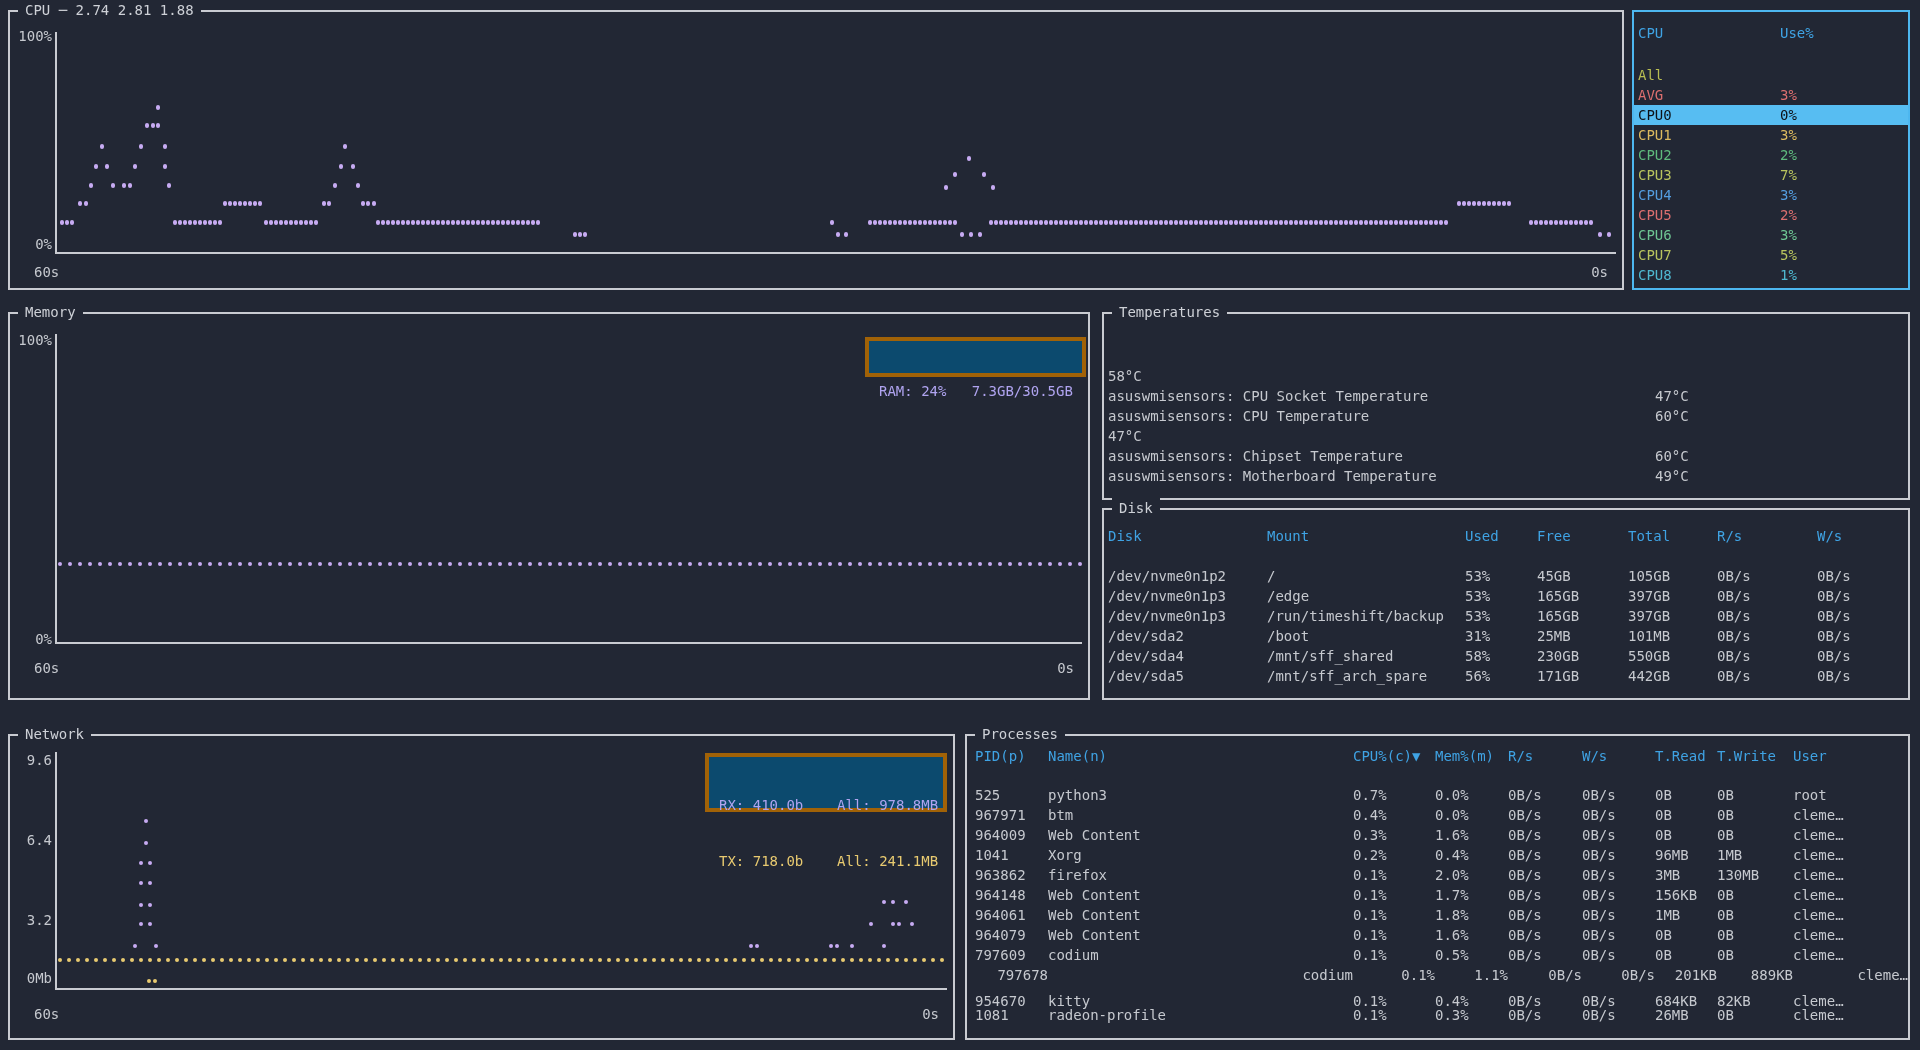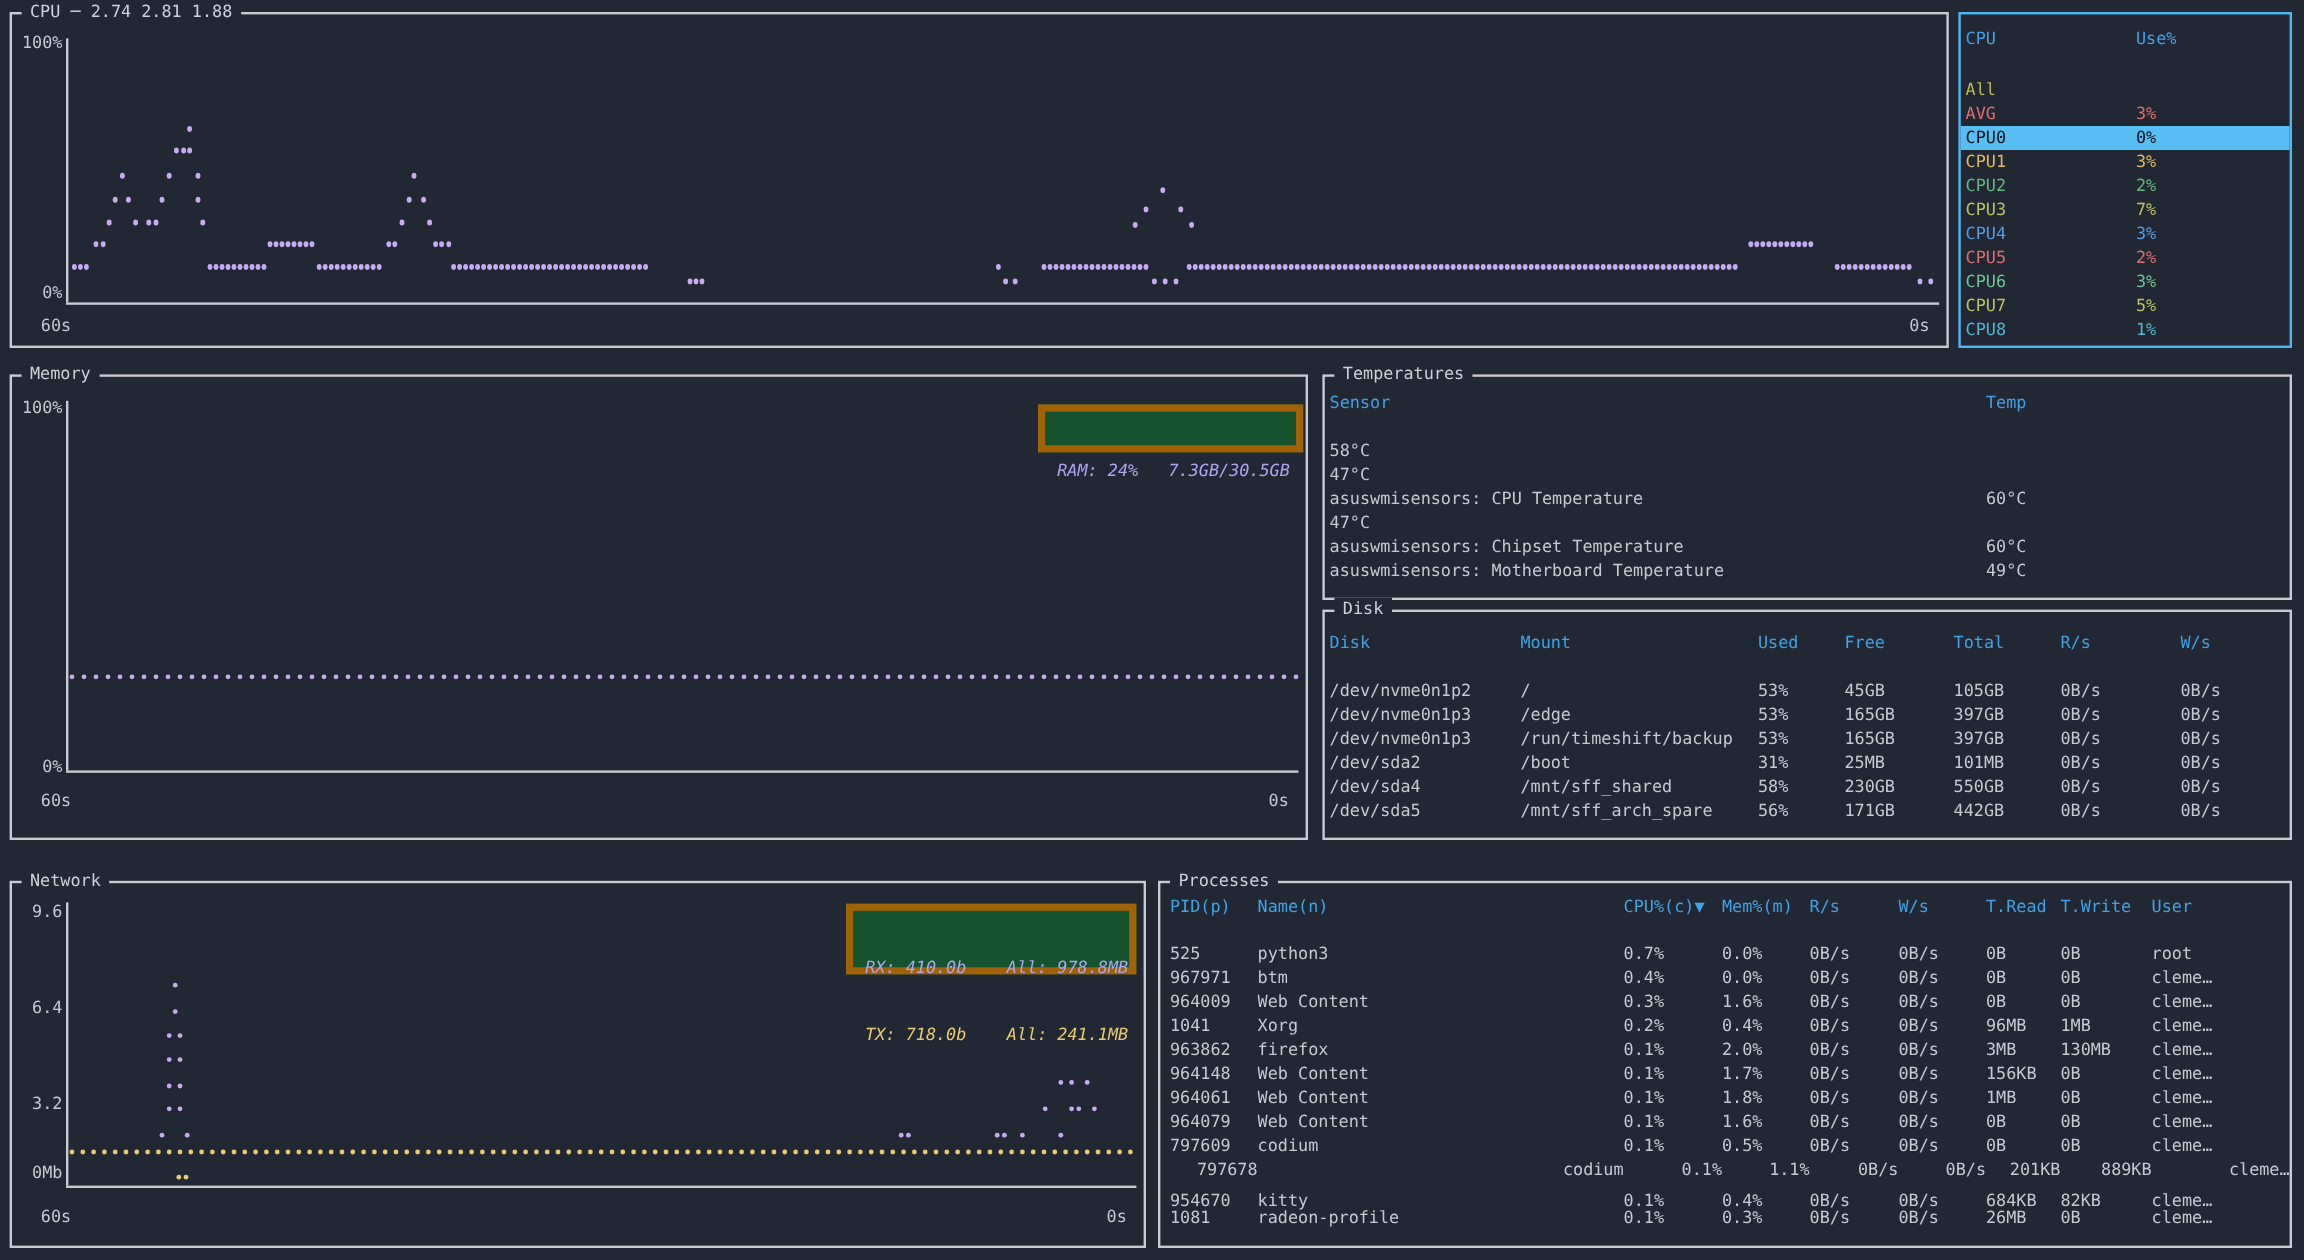--- a/index.html
+++ b/index.html
@@ -13,22 +13,22 @@
     position:absolute; top:-12px; left:8px; padding:0 7px; background:#222734;
     color:#ced1d7; white-space:pre; height:20px; line-height:20px; z-index:3;
   }
   .ylab { position:absolute; left:2px; width:40px; text-align:right; height:20px; line-height:20px; color:#c6c9cf; }
   .xlab { position:absolute; height:20px; line-height:20px; color:#c6c9cf; }
   .vline { position:absolute; width:2px; background:#c9cbd1; }
   .hline { position:absolute; height:2px; background:#c9cbd1; }
   .dots { position:absolute; }
   .dot { position:absolute; border-radius:2px; }
   .legend-box {
-    position:absolute; border:6px solid #a16207; background:#14532d; box-sizing:border-box;
-    white-space:pre; z-index:2;font-style:italic;
+    position:absolute; border:4px solid #a16207; background:#0c4a6e; box-sizing:border-box;
+    white-space:pre; z-index:2;
   }
   .legend-line { height:24px; line-height:24px; padding-left:10px; white-space:pre; }
   .lav { color:#b0a4f0; }
   .yel { color:#e8ca70; }
   .trow { position:absolute; left:0; right:0; display:grid; height:20px; line-height:20px; white-space:pre; overflow:hidden; }
   .trow span { overflow:hidden; }
   .thead, .thead span { color:#3fa3e4; }
   .temps-grid { grid-template-columns:547px auto; padding-left:4px; }
   .disk-grid  { grid-template-columns:159px 198px 72px 91px 89px 100px auto; padding-left:4px; }
   .procs-grid { grid-template-columns:73px 305px 82px 73px 74px 73px 62px 76px auto; padding-left:8px; }
@@ -426,27 +426,23 @@
       <div class="dot" style="left: 980px; top: 226px; width: 4px; height: 4px; background: rgb(199, 171, 242);"></div>
       <div class="dot" style="left: 990px; top: 226px; width: 4px; height: 4px; background: rgb(199, 171, 242);"></div>
       <div class="dot" style="left: 1000px; top: 226px; width: 4px; height: 4px; background: rgb(199, 171, 242);"></div>
       <div class="dot" style="left: 1010px; top: 226px; width: 4px; height: 4px; background: rgb(199, 171, 242);"></div>
       <div class="dot" style="left: 1020px; top: 226px; width: 4px; height: 4px; background: rgb(199, 171, 242);"></div>
     </div>
 </div>
 
 <div class="panel" style="left:1102px; top:312px; width:808px; height:188px">
   <div class="panel-title">Temperatures</div>
-  <div class="trow temps-grid thead" style="top:12px">
-    <span>Sensor</span>
-    <span>Temp</span>
-  </div>
   <div id="temps-rows">
       <div class="trow temps-grid" style="top: 52px;"><span>58°C</span></div>
-      <div class="trow temps-grid" style="top: 72px;"><span>47°C</span></div>
+      <div class="trow temps-grid" style="top: 72px;"><span>asuswmisensors: CPU Socket Temperature</span><span>47°C</span></div>
       <div class="trow temps-grid" style="top: 92px;"><span>asuswmisensors: CPU Temperature</span><span>60°C</span></div>
       <div class="trow temps-grid" style="top: 112px;"><span>47°C</span></div>
       <div class="trow temps-grid" style="top: 132px;"><span>asuswmisensors: Chipset Temperature</span><span>60°C</span></div>
       <div class="trow temps-grid" style="top: 152px;"><span>asuswmisensors: Motherboard Temperature</span><span>49°C</span></div>
     </div>
 </div>
 
 <div class="panel" style="left:1102px; top:508px; width:808px; height:192px">
   <div class="panel-title">Disk</div>
   <div class="trow disk-grid thead" id="disk-head" style="top:16px"><span>Disk</span><span>Mount</span><span>Used</span><span>Free</span><span>Total</span><span>R/s</span><span>W/s</span></div>

